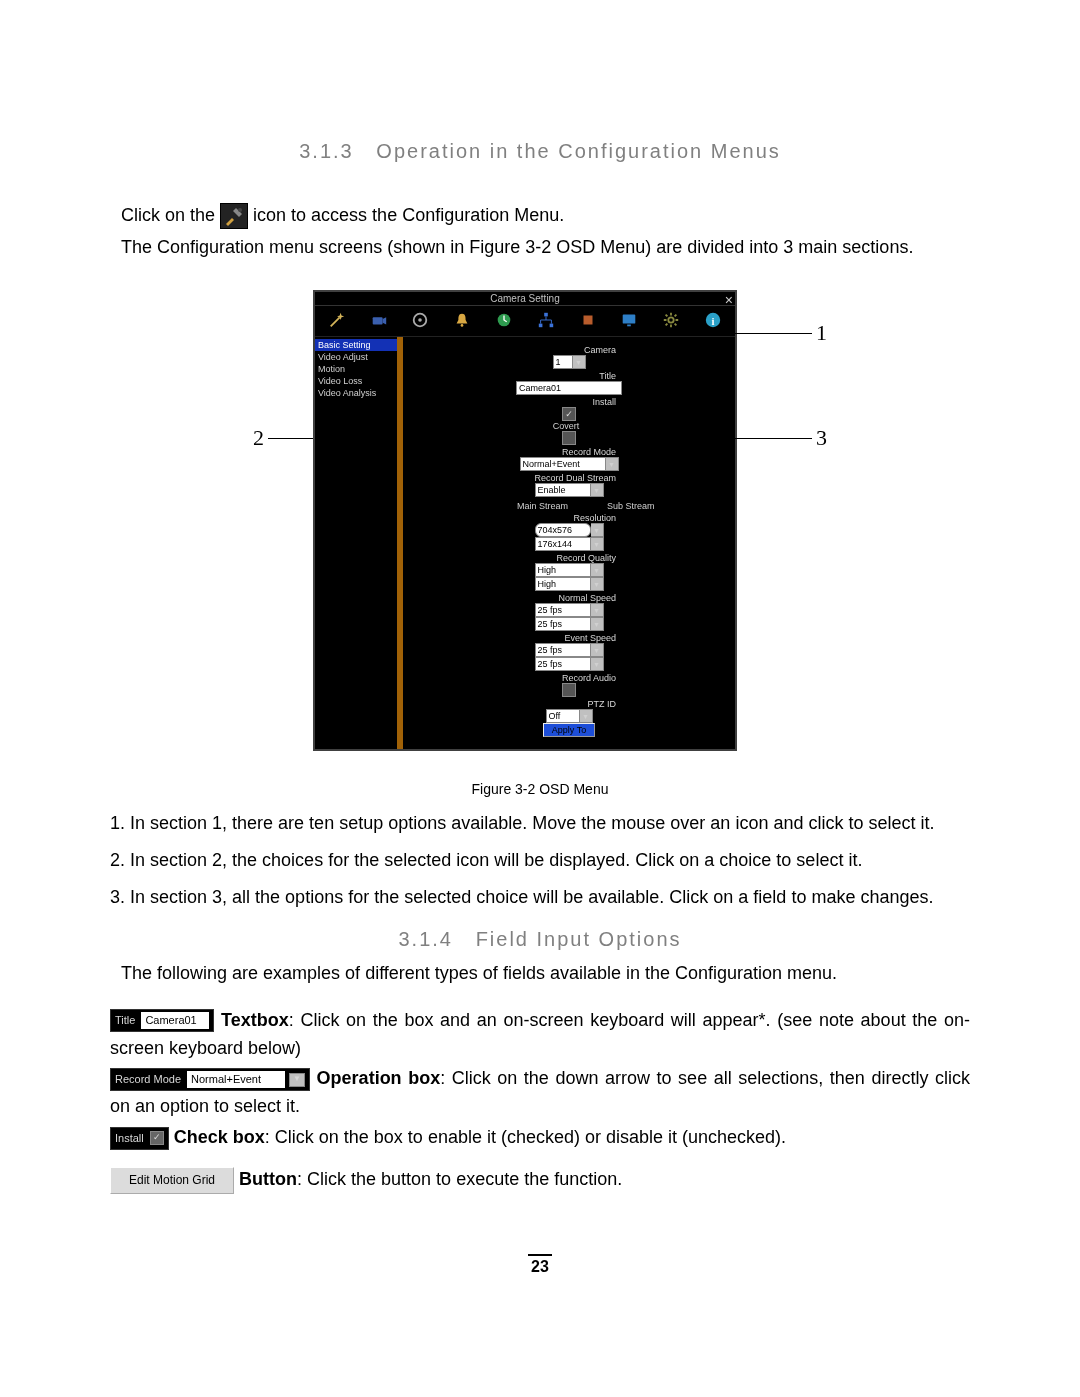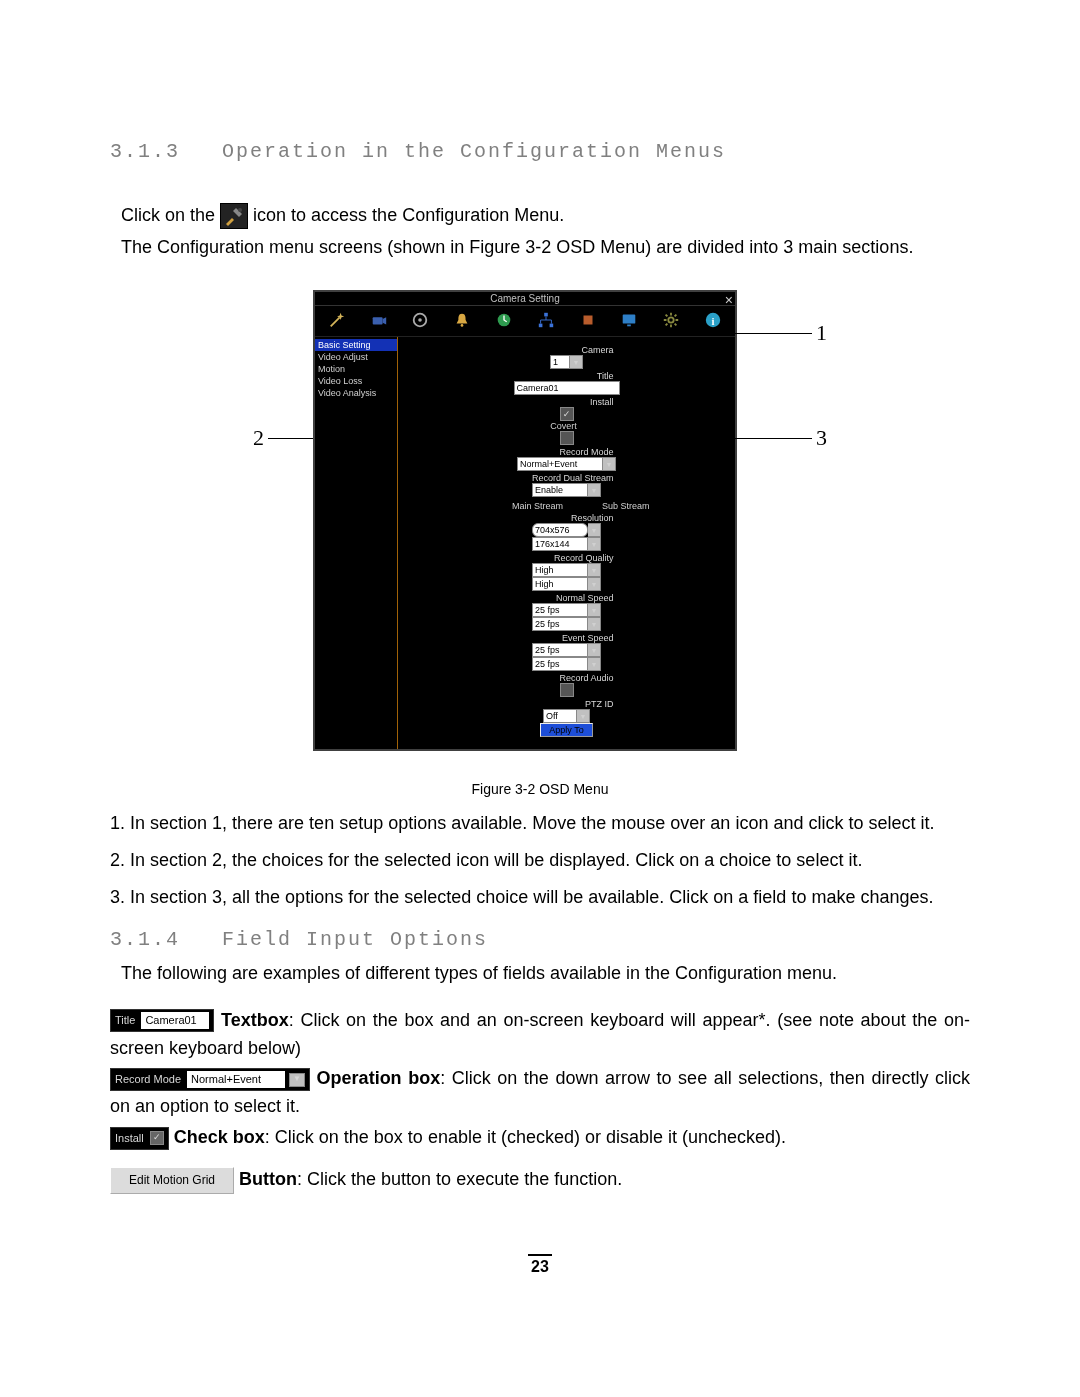--- a/index.html
+++ b/index.html
@@ -9,25 +9,26 @@
     font-family: Arial, Helvetica, sans-serif;
     font-size: 16px;
     color: #000;
     width: 1080px;
   }
   .page {
     padding: 140px 110px 40px 110px;
     box-sizing: border-box;
   }
   .h3 {
-    font-family: Liberation Mono, monospace;
+    font-family: Liberation Sans, sans-serif;
     color: #808080;
     font-size: 20px;
     letter-spacing: 2px;
     margin-bottom: 40px;
+    text-align: center;
   }
   .body-text { font-size: 18px; line-height: 1.4; margin: 6px 11px; }
   .tools-icon {
     display: inline-block;
     width: 26px; height: 24px;
     background: #232323;
     border: 1px solid #000;
     vertical-align: middle;
     position: relative;
   }
@@ -55,21 +56,21 @@
     display: flex; justify-content: space-around; align-items: center;
     padding: 4px 2px 6px; border-bottom: 1px solid #222; gap: 2px;
   }
   .osd-icons span {
     width: 20px; height: 20px; display: inline-flex; align-items: center; justify-content: center;
     font-size: 14px;
   }
   .osd-icons svg { width: 18px; height: 18px; }
   .osd-body { display: flex; min-height: 210px; }
   .osd-side {
-    width: 82px; background: #000; border-right: 1px solid #a16207;
+    width: 82px; background: #000; border-right: 6px solid #a16207;
     font-size: 9px; padding: 2px 0;
   }
   .osd-side div { padding: 1px 3px; white-space: nowrap; }
   .osd-side .sel { background: #1331b5; color: #fff; }
   .osd-main { flex: 1; padding: 6px 8px 10px; background: #000; }
   .osd-row { display: flex; align-items: center; margin: 2px 0; font-size: 9px; flex-direction: column; }
   .osd-label { width: 100px; text-align: right; padding-right: 6px; color: #d8d8d8; }
   .osd-select, .osd-input {
     background: #fff; color: #000; font-size: 9px; border: 1px solid #888; height: 12px;
     padding: 0 2px; display: inline-flex; align-items: center;

